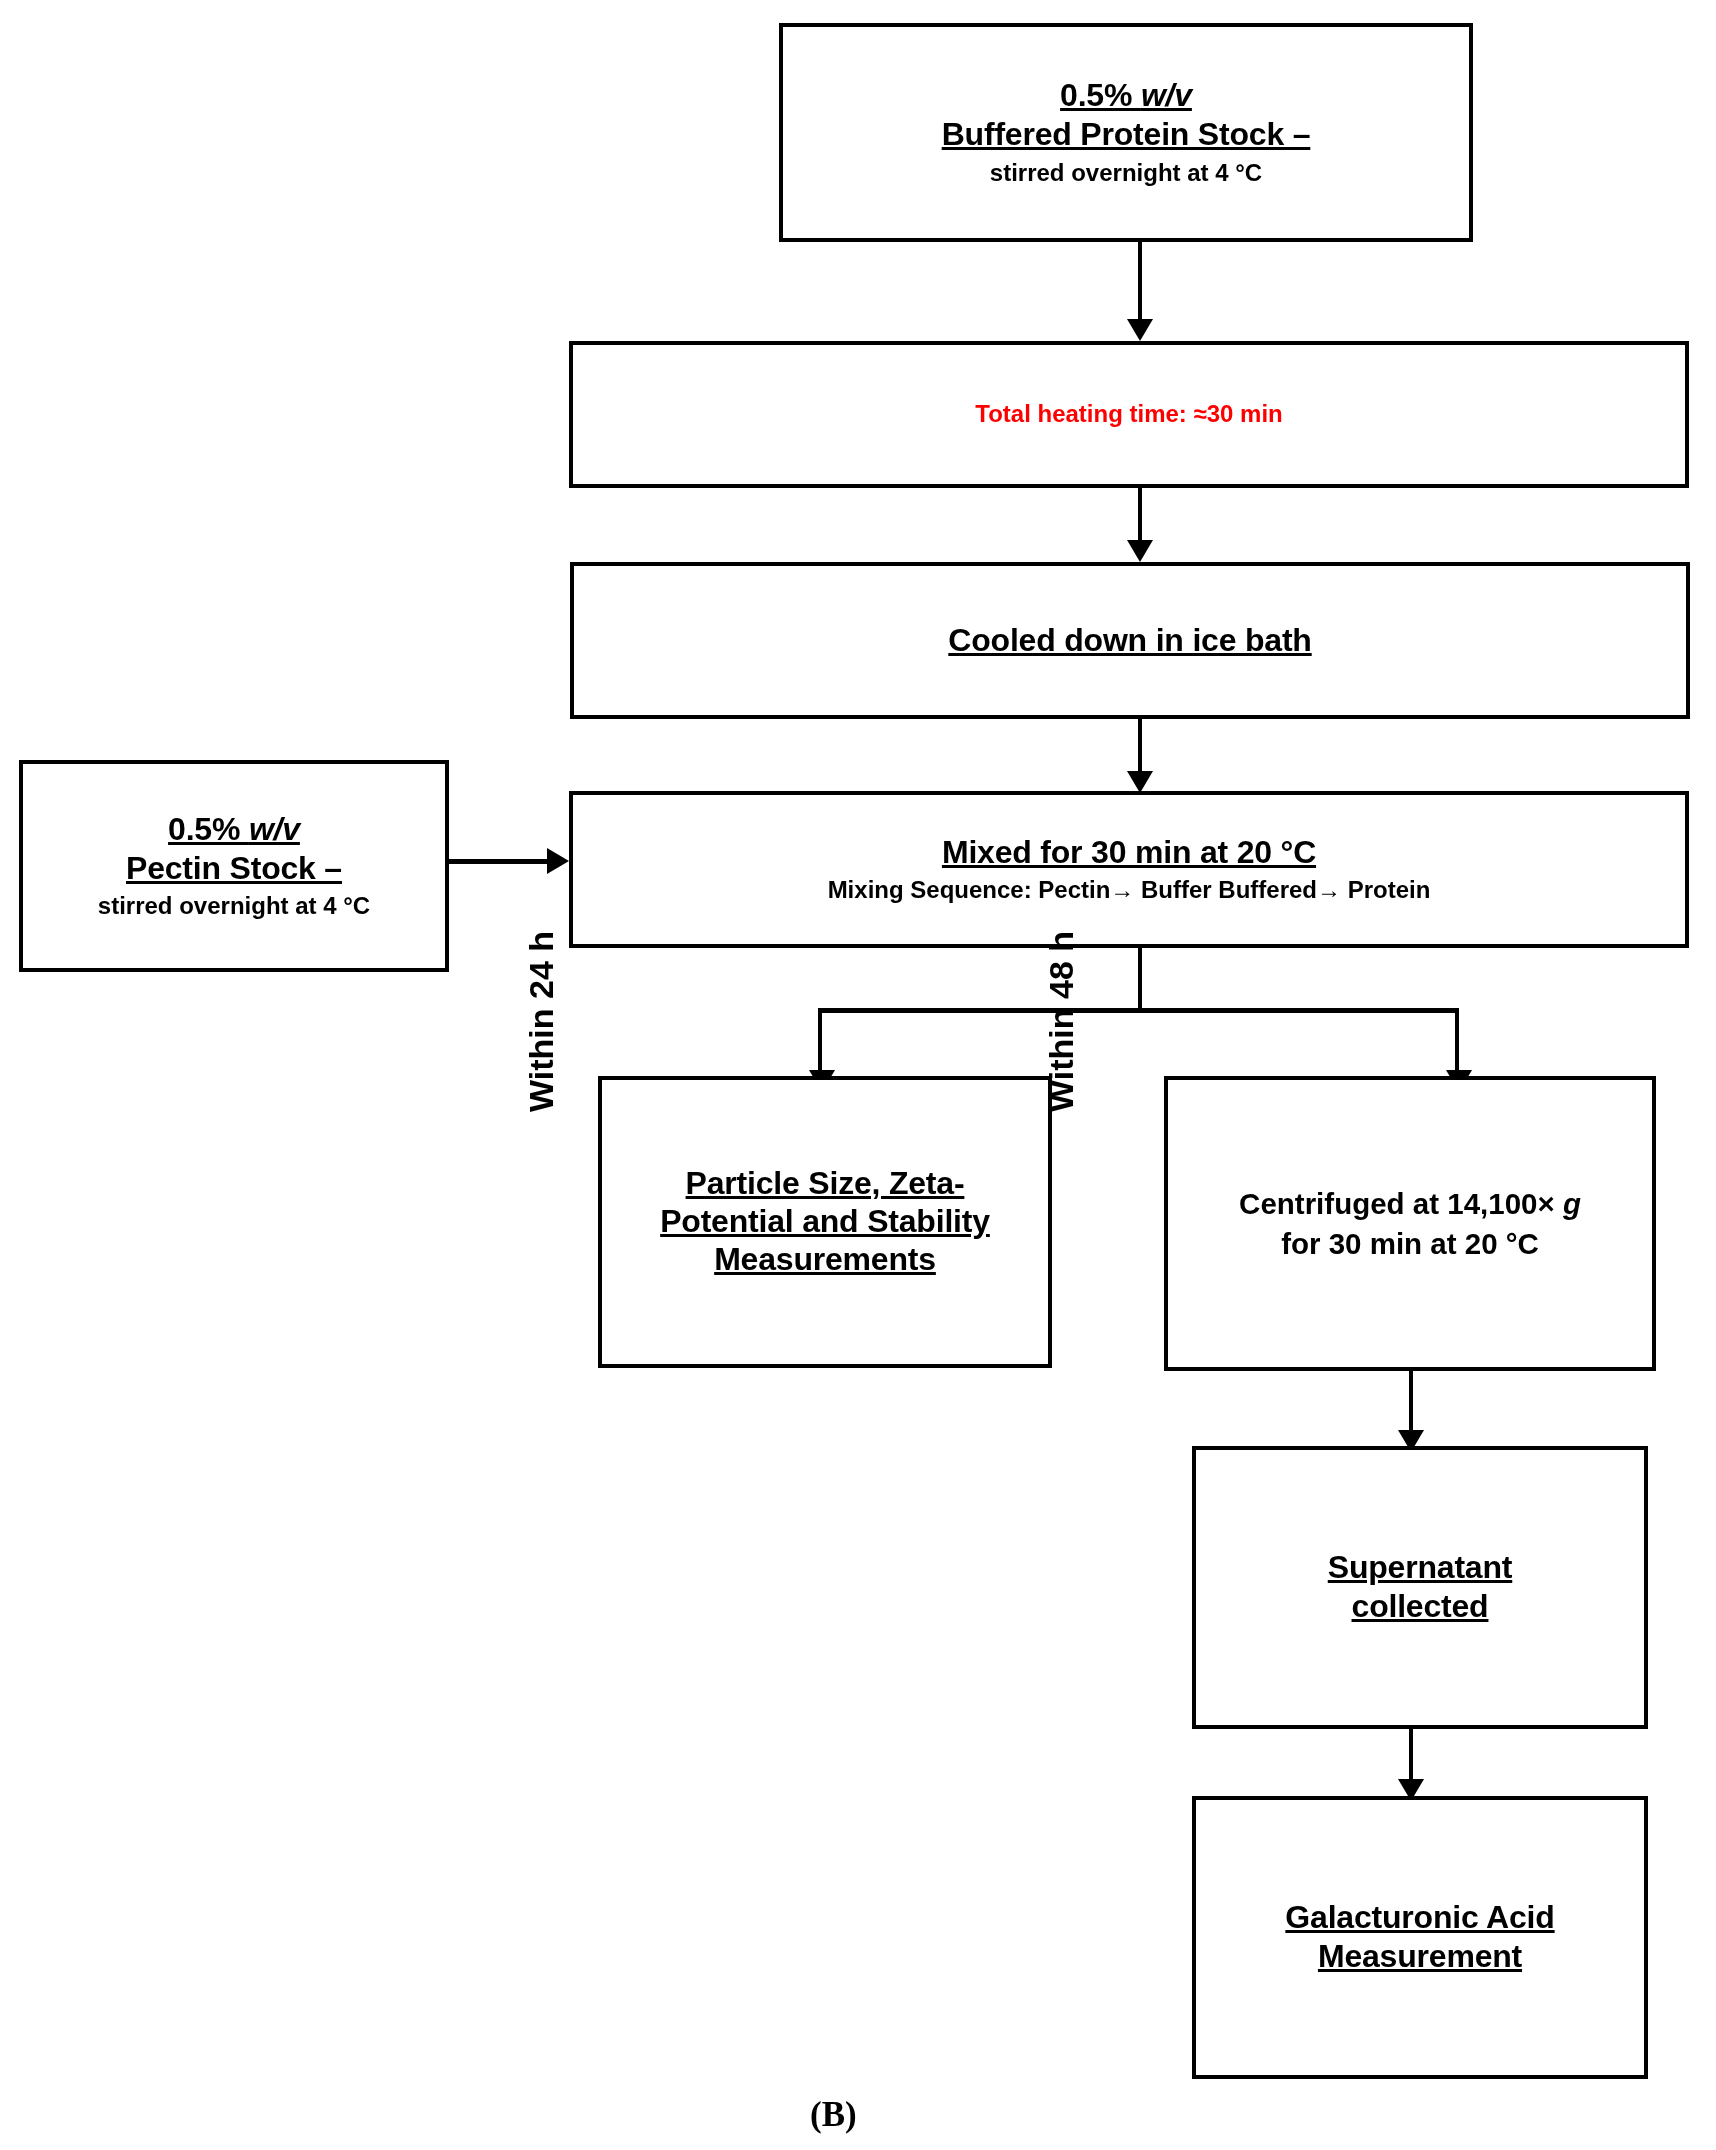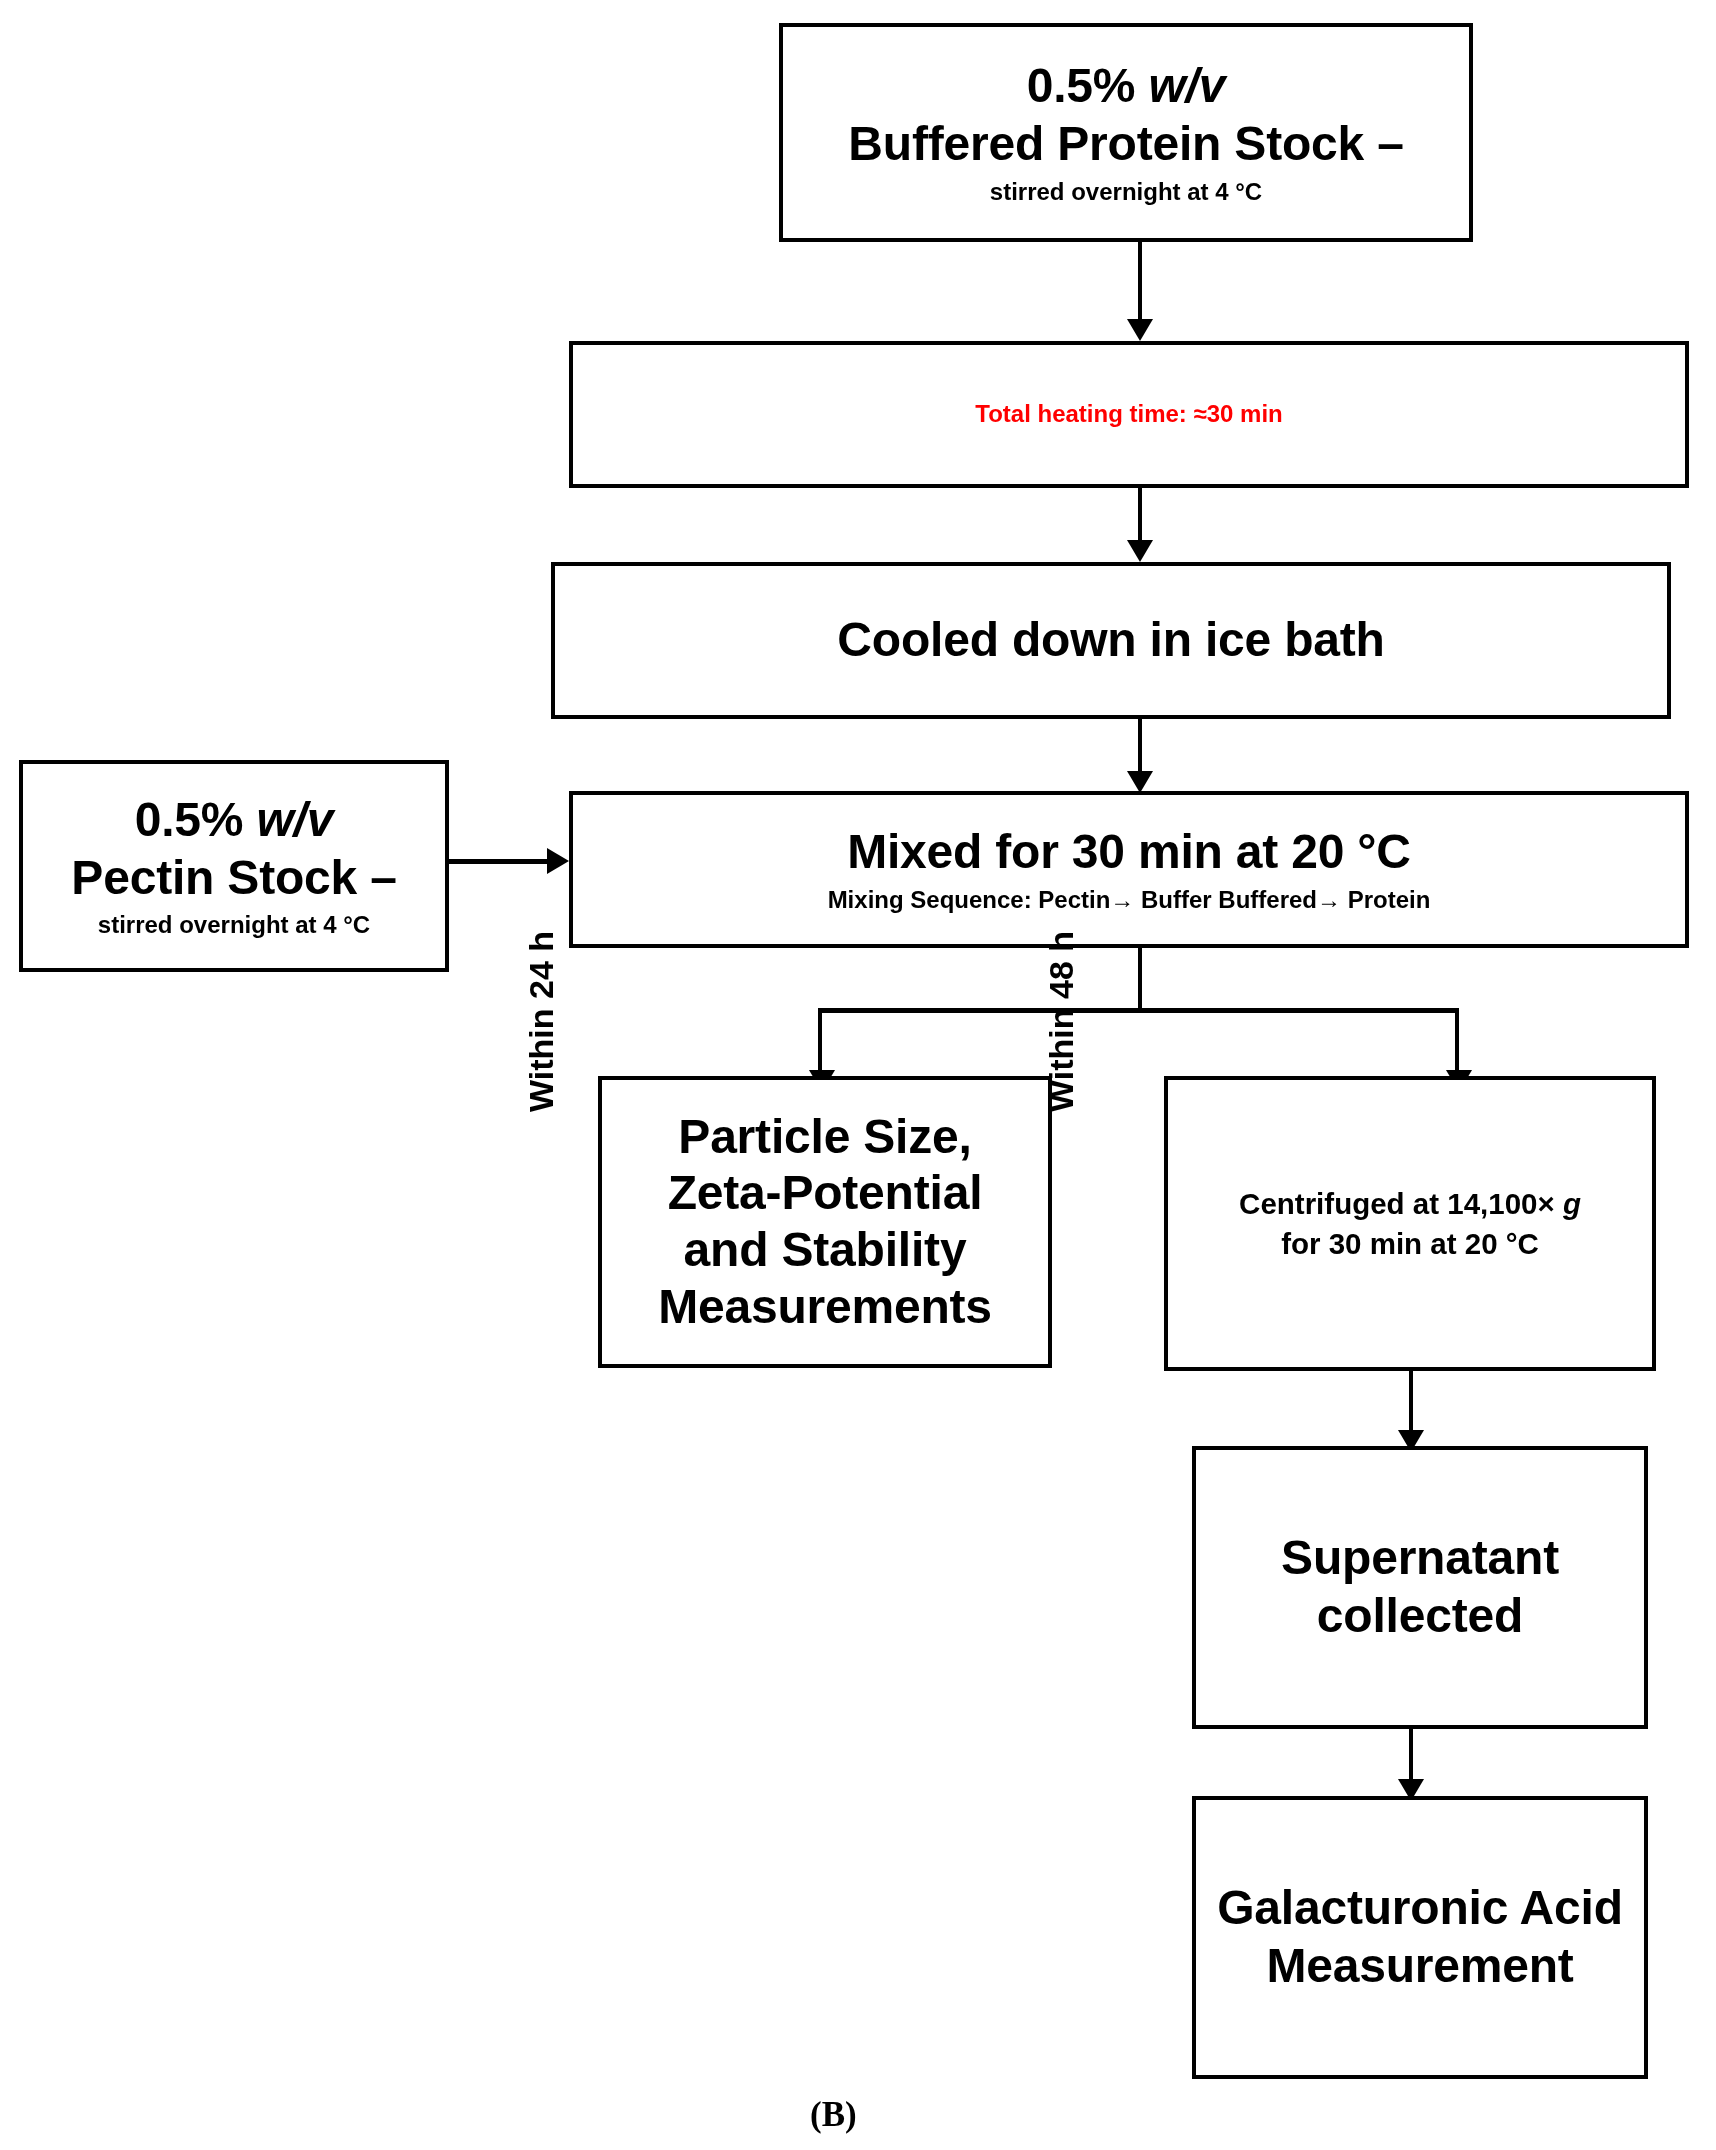--- a/index.html
+++ b/index.html
@@ -24,24 +24,25 @@
     border: 4.3px solid #000000;
     display: flex;
     flex-direction: column;
     align-items: center;
     justify-content: center;
     text-align: center;
     color: #000000;
   }
   .line-main {
     font-weight: bold;
-    font-size: 48px;
+    font-size: 32px;
     line-height: 1.18;
     letter-spacing: -0.2px;
     white-space: nowrap;
+    text-decoration: underline;
   }
   .line-main.wrapped {
     white-space: normal;
   }
   .line-sub {
     font-weight: bold;
     font-size: 24px;
     line-height: 1.2;
     white-space: nowrap;
   }
@@ -117,21 +118,21 @@
   <div class="vline" style="left:1138px; top:242px; height:78px;"></div>
   <div class="arrow-down" style="left:1127px; top:319px;"></div>
 
   <div class="node" style="left:569px; top:341px; width:1120px; height:147px;">
     <div class="line-sub red">Total heating time: ≈30 min</div>
   </div>
 
   <div class="vline" style="left:1138px; top:488px; height:52px;"></div>
   <div class="arrow-down" style="left:1127px; top:540px;"></div>
 
-  <div class="node" style="left:551px; top:562px; width:1120px; height:157px;">
+  <div class="node" style="left:570px; top:562px; width:1120px; height:157px;">
     <div class="line-main">Cooled down in ice bath</div>
   </div>
 
   <div class="vline" style="left:1138px; top:719px; height:52px;"></div>
   <div class="arrow-down" style="left:1127px; top:771px;"></div>
 
   <div class="node" style="left:19px; top:760px; width:430px; height:212px;">
     <div class="line-main"><span>0.5% </span><span class="em-italic">w/v</span></div>
     <div class="line-main">Pectin Stock –</div>
     <div class="line-sub">stirred overnight at 4 °C</div>

